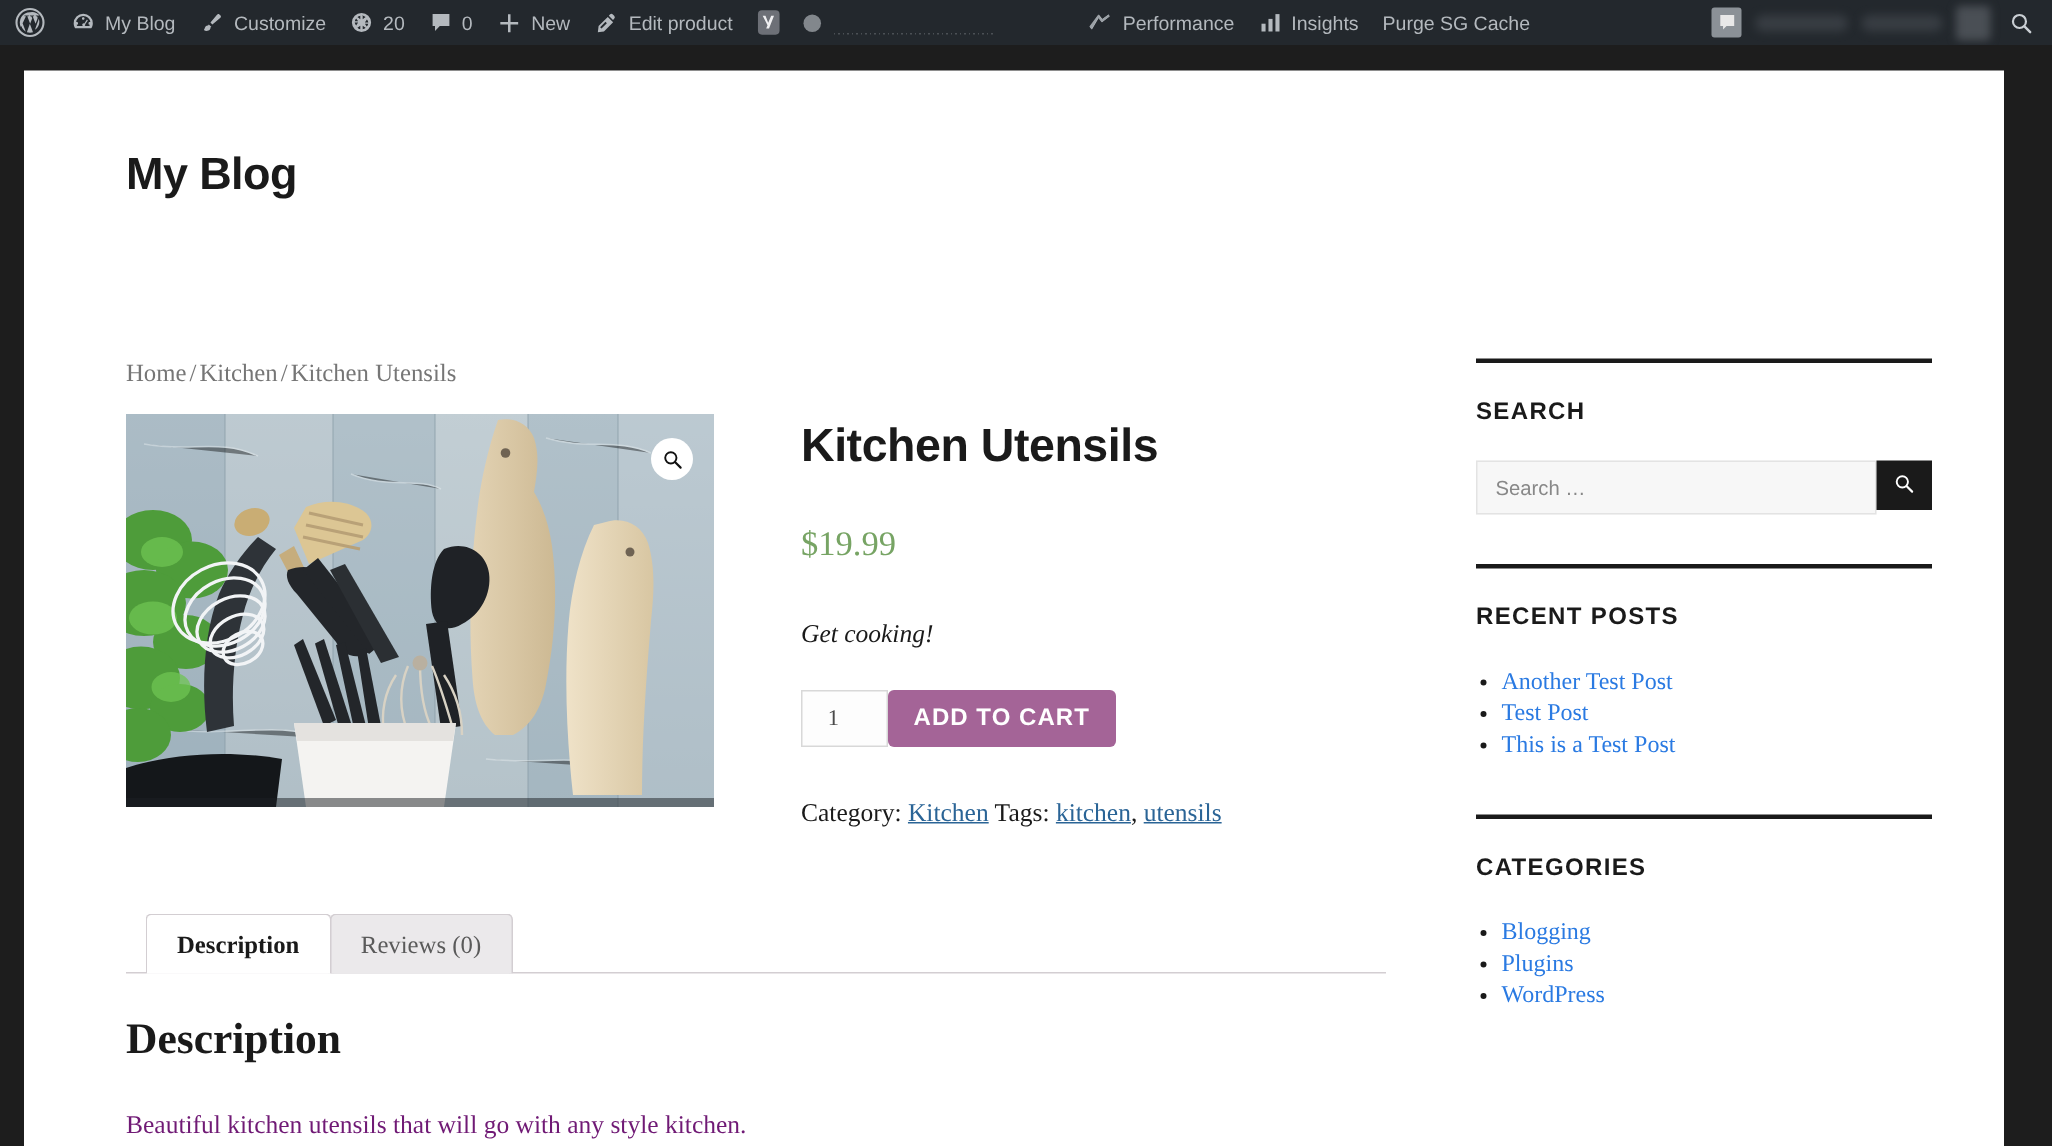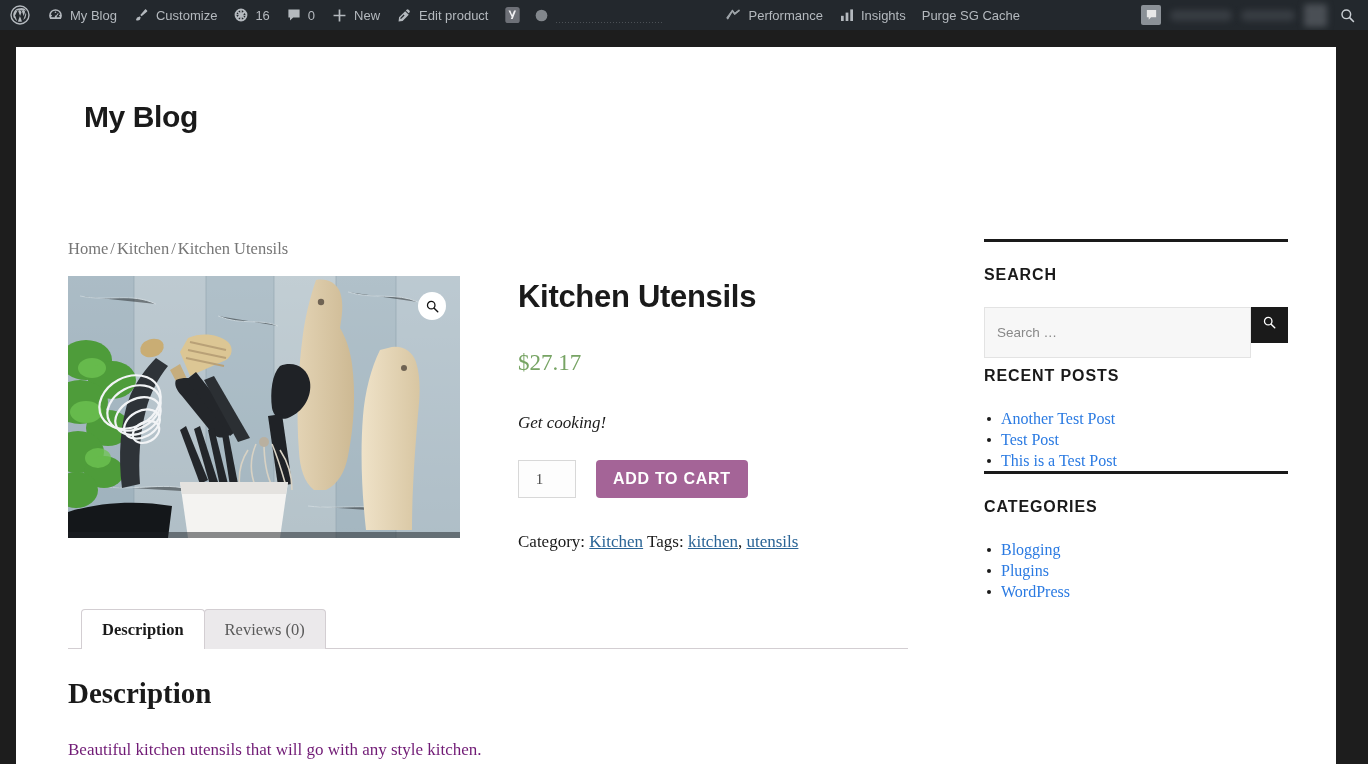--- a/index.html
+++ b/index.html
@@ -80,21 +80,21 @@
   
   .site-title {
     position: absolute; left: 68px; top: 53px;
     font-size: 30px; font-weight: 700;
     letter-spacing: -0.4px;
     color: #1a1a1a;
   }
 
   
   .content {
-    position: absolute; left: 52px; top: 192px;
+    position: absolute; left: 68px; top: 192px;
     width: 840px;
   }
   .breadcrumb {
     font-family: "Liberation Serif", serif;
     font-size: 16.5px;
     color: #767676;
     margin-bottom: 17px;
   }
   .breadcrumb a { color: #767676; text-decoration: none; }
   .breadcrumb .sep { color: #767676; padding: 0 2px; }
@@ -130,21 +130,21 @@
     color: #77a464;
     margin-bottom: 37px;
   }
   .short-desc {
     font-family: "Liberation Serif", serif;
     font-size: 17px;
     color: #1a1a1a;
     margin-bottom: 27px;
     font-style: italic;
   }
-  .cart-row { display: flex; align-items: flex-end; gap: 20px; margin-bottom: 34px; }
+  .cart-row { display: flex; align-items: flex-end; margin-bottom: 34px; }
   .qty {
     width: 58px; height: 38px;
     border: 1px solid #d8d8d8;
     background: #fdfdfd;
     text-align: center;
     font-family: "Liberation Serif", serif;
     font-size: 15px;
     color: #4a4a4a;
   }
   .add-to-cart {
@@ -212,32 +212,32 @@
   .panel p {
     font-family: "Liberation Serif", serif;
     font-size: 17px; color: #701a75;
   }
 
   
   .sidebar {
     position: absolute; left: 968px; top: 192px;
     width: 304px;
   }
-  .widget { }
+  .widget { margin-bottom: 36px; }
   .widget-rule { height: 3px; background: #1a1a1a; margin-bottom: 24px; }
   .widget h3 {
     font-size: 16px; font-weight: 700;
     letter-spacing: 0.9px;
     color: #1a1a1a;
     text-transform: uppercase;
     margin-bottom: 23px;
   }
   .searchform { display: flex; height: 33px; }
   .searchform input {
-    flex: 1 1 auto; height: 51px;
+    flex: 1 1 auto; height: 36px;
     border: 1px solid #e3e3e3;
     background: #f7f7f7;
     padding: 0 12px;
     font-family: "Liberation Sans", sans-serif;
     font-size: 13.5px;
     color: #3a3a3a;
     outline: none;
   }
   .searchform input::placeholder { color: #888; }
   .searchform button {
@@ -293,21 +293,21 @@
     </span>
     <span class="ab-label">Customize</span>
   </div>
 
   <div class="ab-item">
     <span class="ab-ico">
       <svg width="16" height="16" viewBox="0 0 20 20">
           <path d="M10 2a8 8 0 1 0 8 8 8 8 0 0 0-8-8zm0 2.2c1.3 0 2.5.5 3.4 1.3L11 7.2V4.3l-1-.1zm-4.2 2A5.8 5.8 0 0 1 9 4.3v2.9L6.6 5.5a5.9 5.9 0 0 0-.8.7zM4.3 10c0-1.3.5-2.5 1.3-3.4L7.2 9H4.3v1zm0 0h2.9l-1.7 2.4A5.8 5.8 0 0 1 4.3 10zm5.7 5.7c-1.3 0-2.5-.5-3.4-1.3L9 12.8v2.9l1 .1zm4.2-2a5.8 5.8 0 0 1-3.2 1.9v-2.9l2.4 1.7a5.9 5.9 0 0 0 .8-.7zm1.5-3.7c0 1.3-.5 2.5-1.3 3.4L12.8 11h2.9v-1zm0 0h-2.9l1.7-2.4a5.8 5.8 0 0 1 1.2 2.4z" fill="#b4b9be"></path>
         </svg>
     </span>
-    <span class="ab-label ab-count">16</span>
+    <span class="ab-label ab-count">20</span>
   </div>
 
   <div class="ab-item">
     <span class="ab-ico">
       <svg width="16" height="16" viewBox="0 0 20 20">
           <path d="M3 3h14v10H9l-4 4v-4H3z" fill="#b4b9be"></path>
         </svg>
     </span>
     <span class="ab-label ab-count">0</span>
   </div>
@@ -509,21 +509,21 @@
         <div class="zoom-btn">
           <svg width="15" height="15" viewBox="0 0 20 20">
                 <circle cx="8.3" cy="8.3" r="5" fill="none" stroke="#111" stroke-width="1.7"></circle>
                 <path d="M12.2 12.2 17 17" stroke="#111" stroke-width="1.9" stroke-linecap="round"></path>
               </svg>
         </div>
       </div>
 
       <div class="summary">
         <h1 class="product-title">Kitchen Utensils</h1>
-        <div class="price">$27.17</div>
+        <div class="price">$19.99</div>
         <div class="short-desc">Get cooking!</div>
 
         <form class="cart-row">
           <input class="qty" type="number" min="1" value="1" style="">
           <button class="add-to-cart">ADD TO CART</button>
         </form>
 
         <div class="meta">
           <span>Category:</span>
           <a href="#">Kitchen</a>

